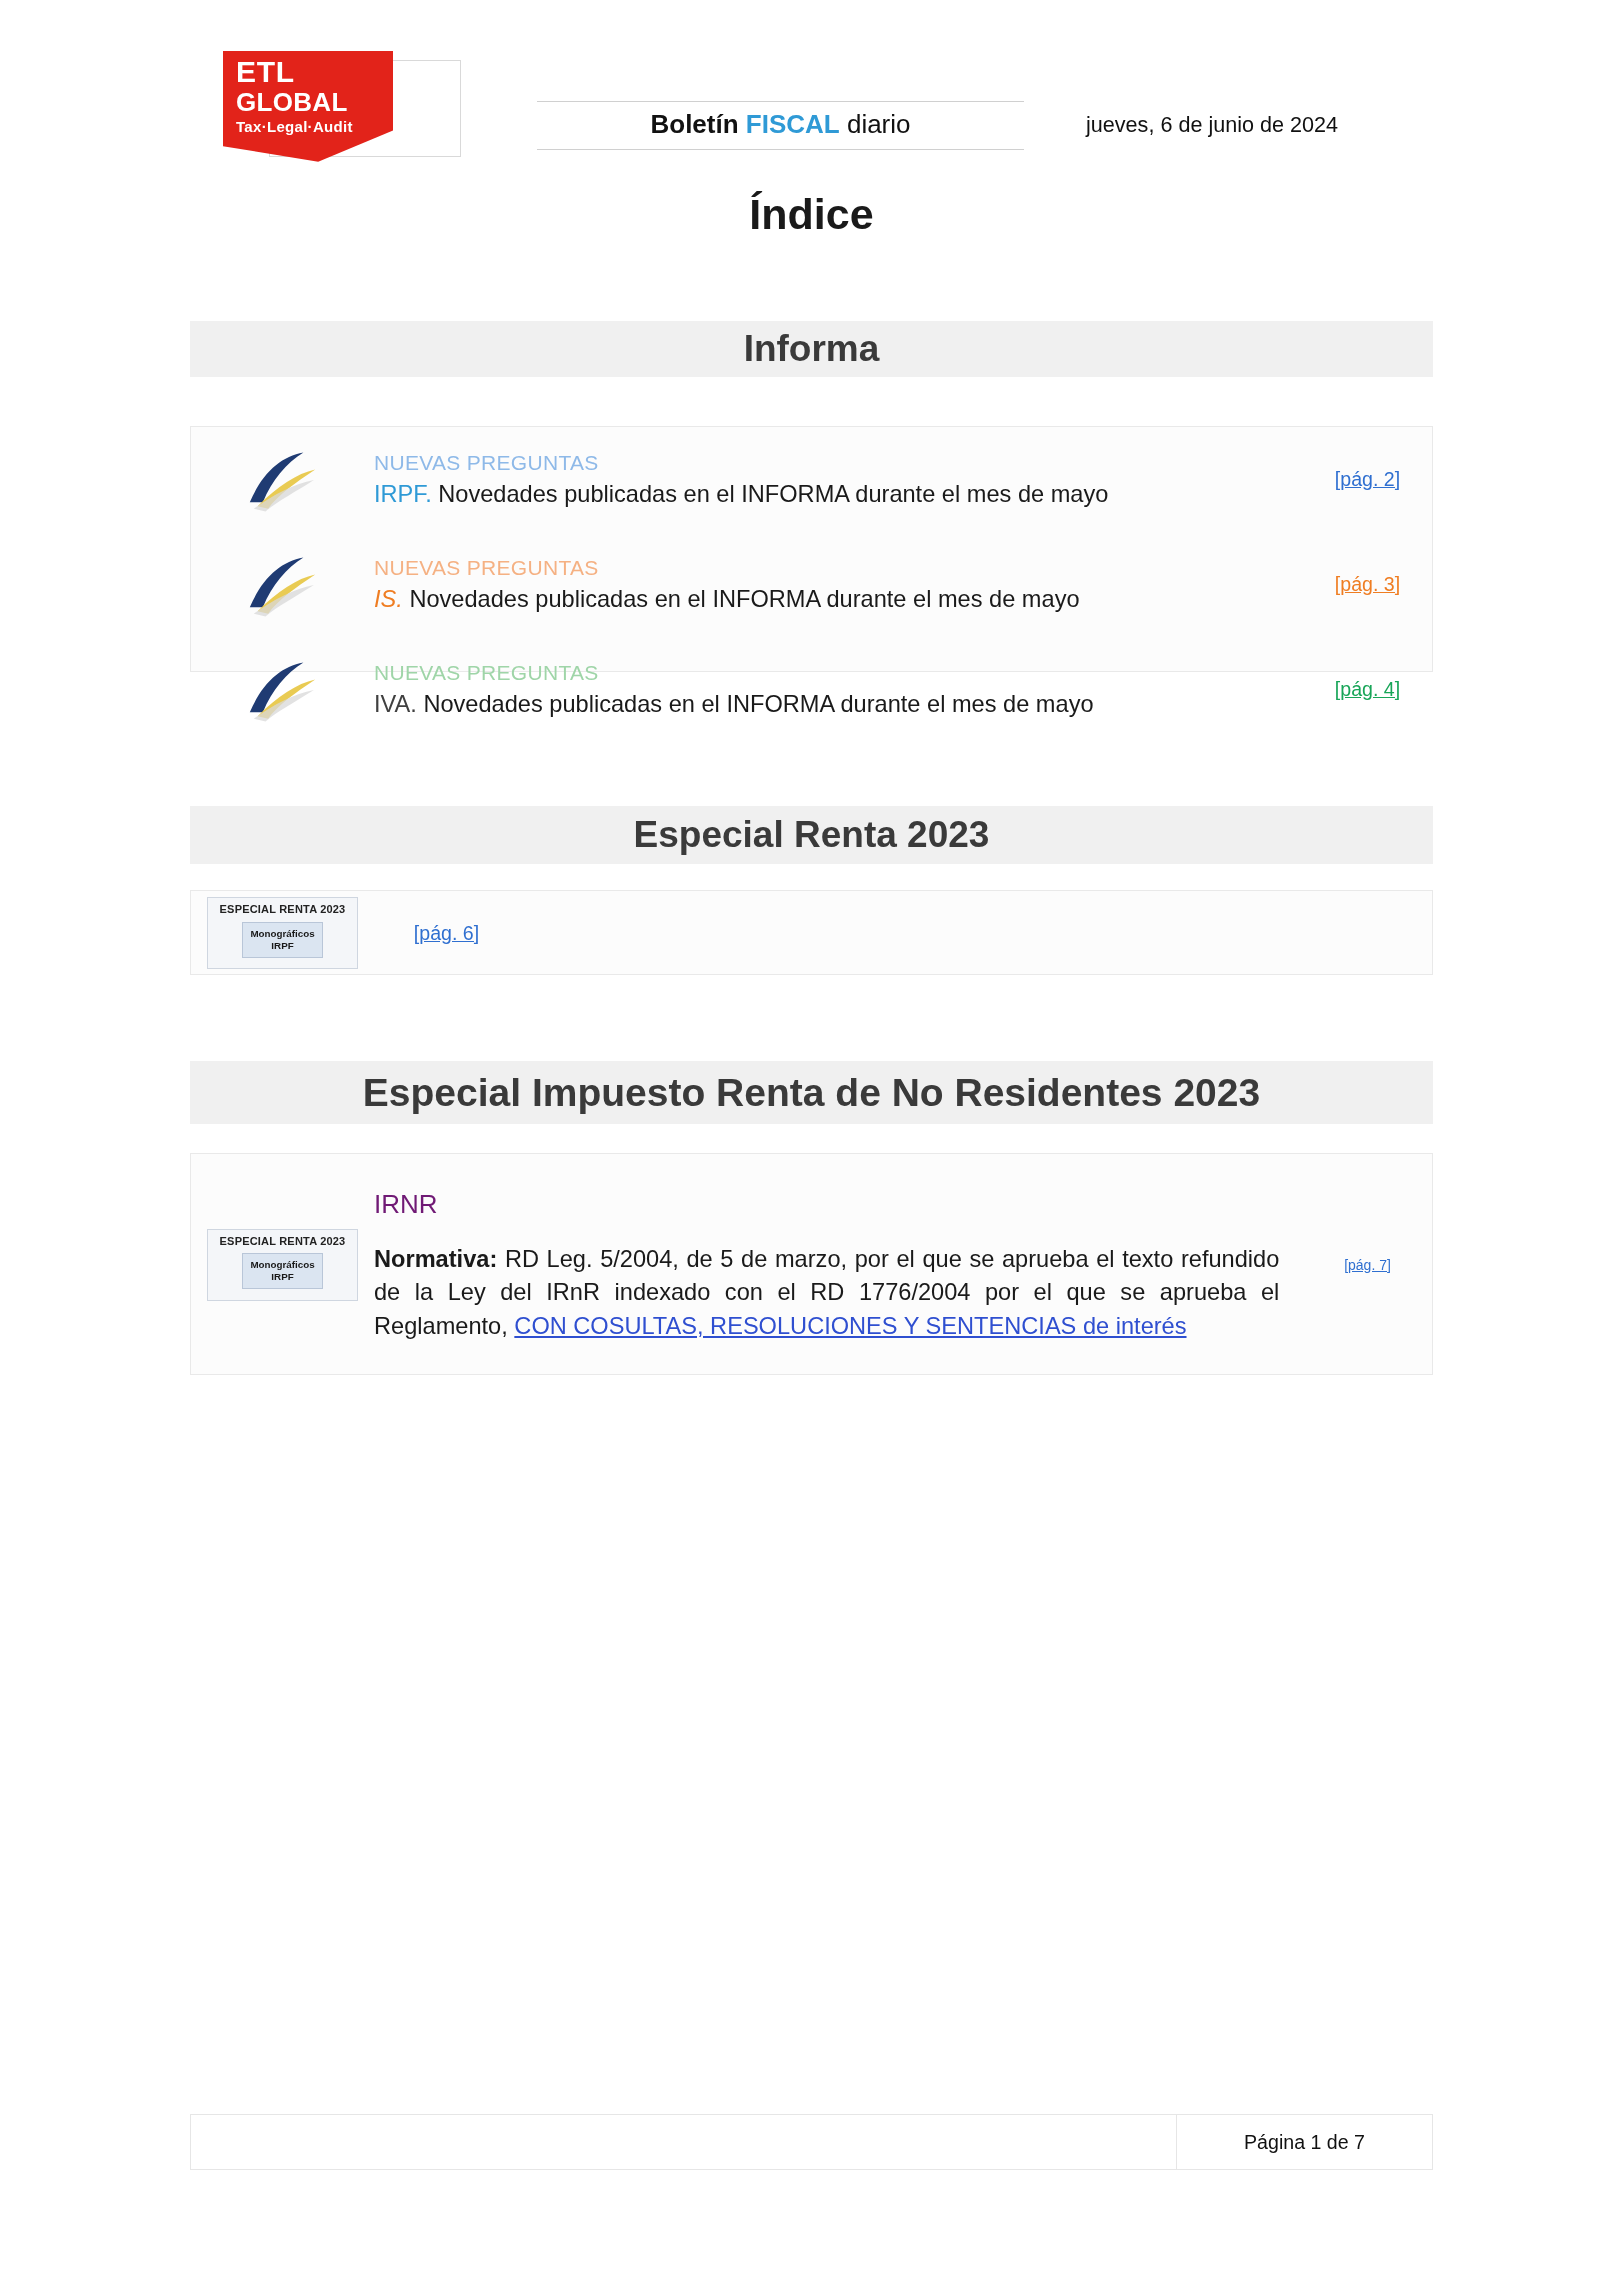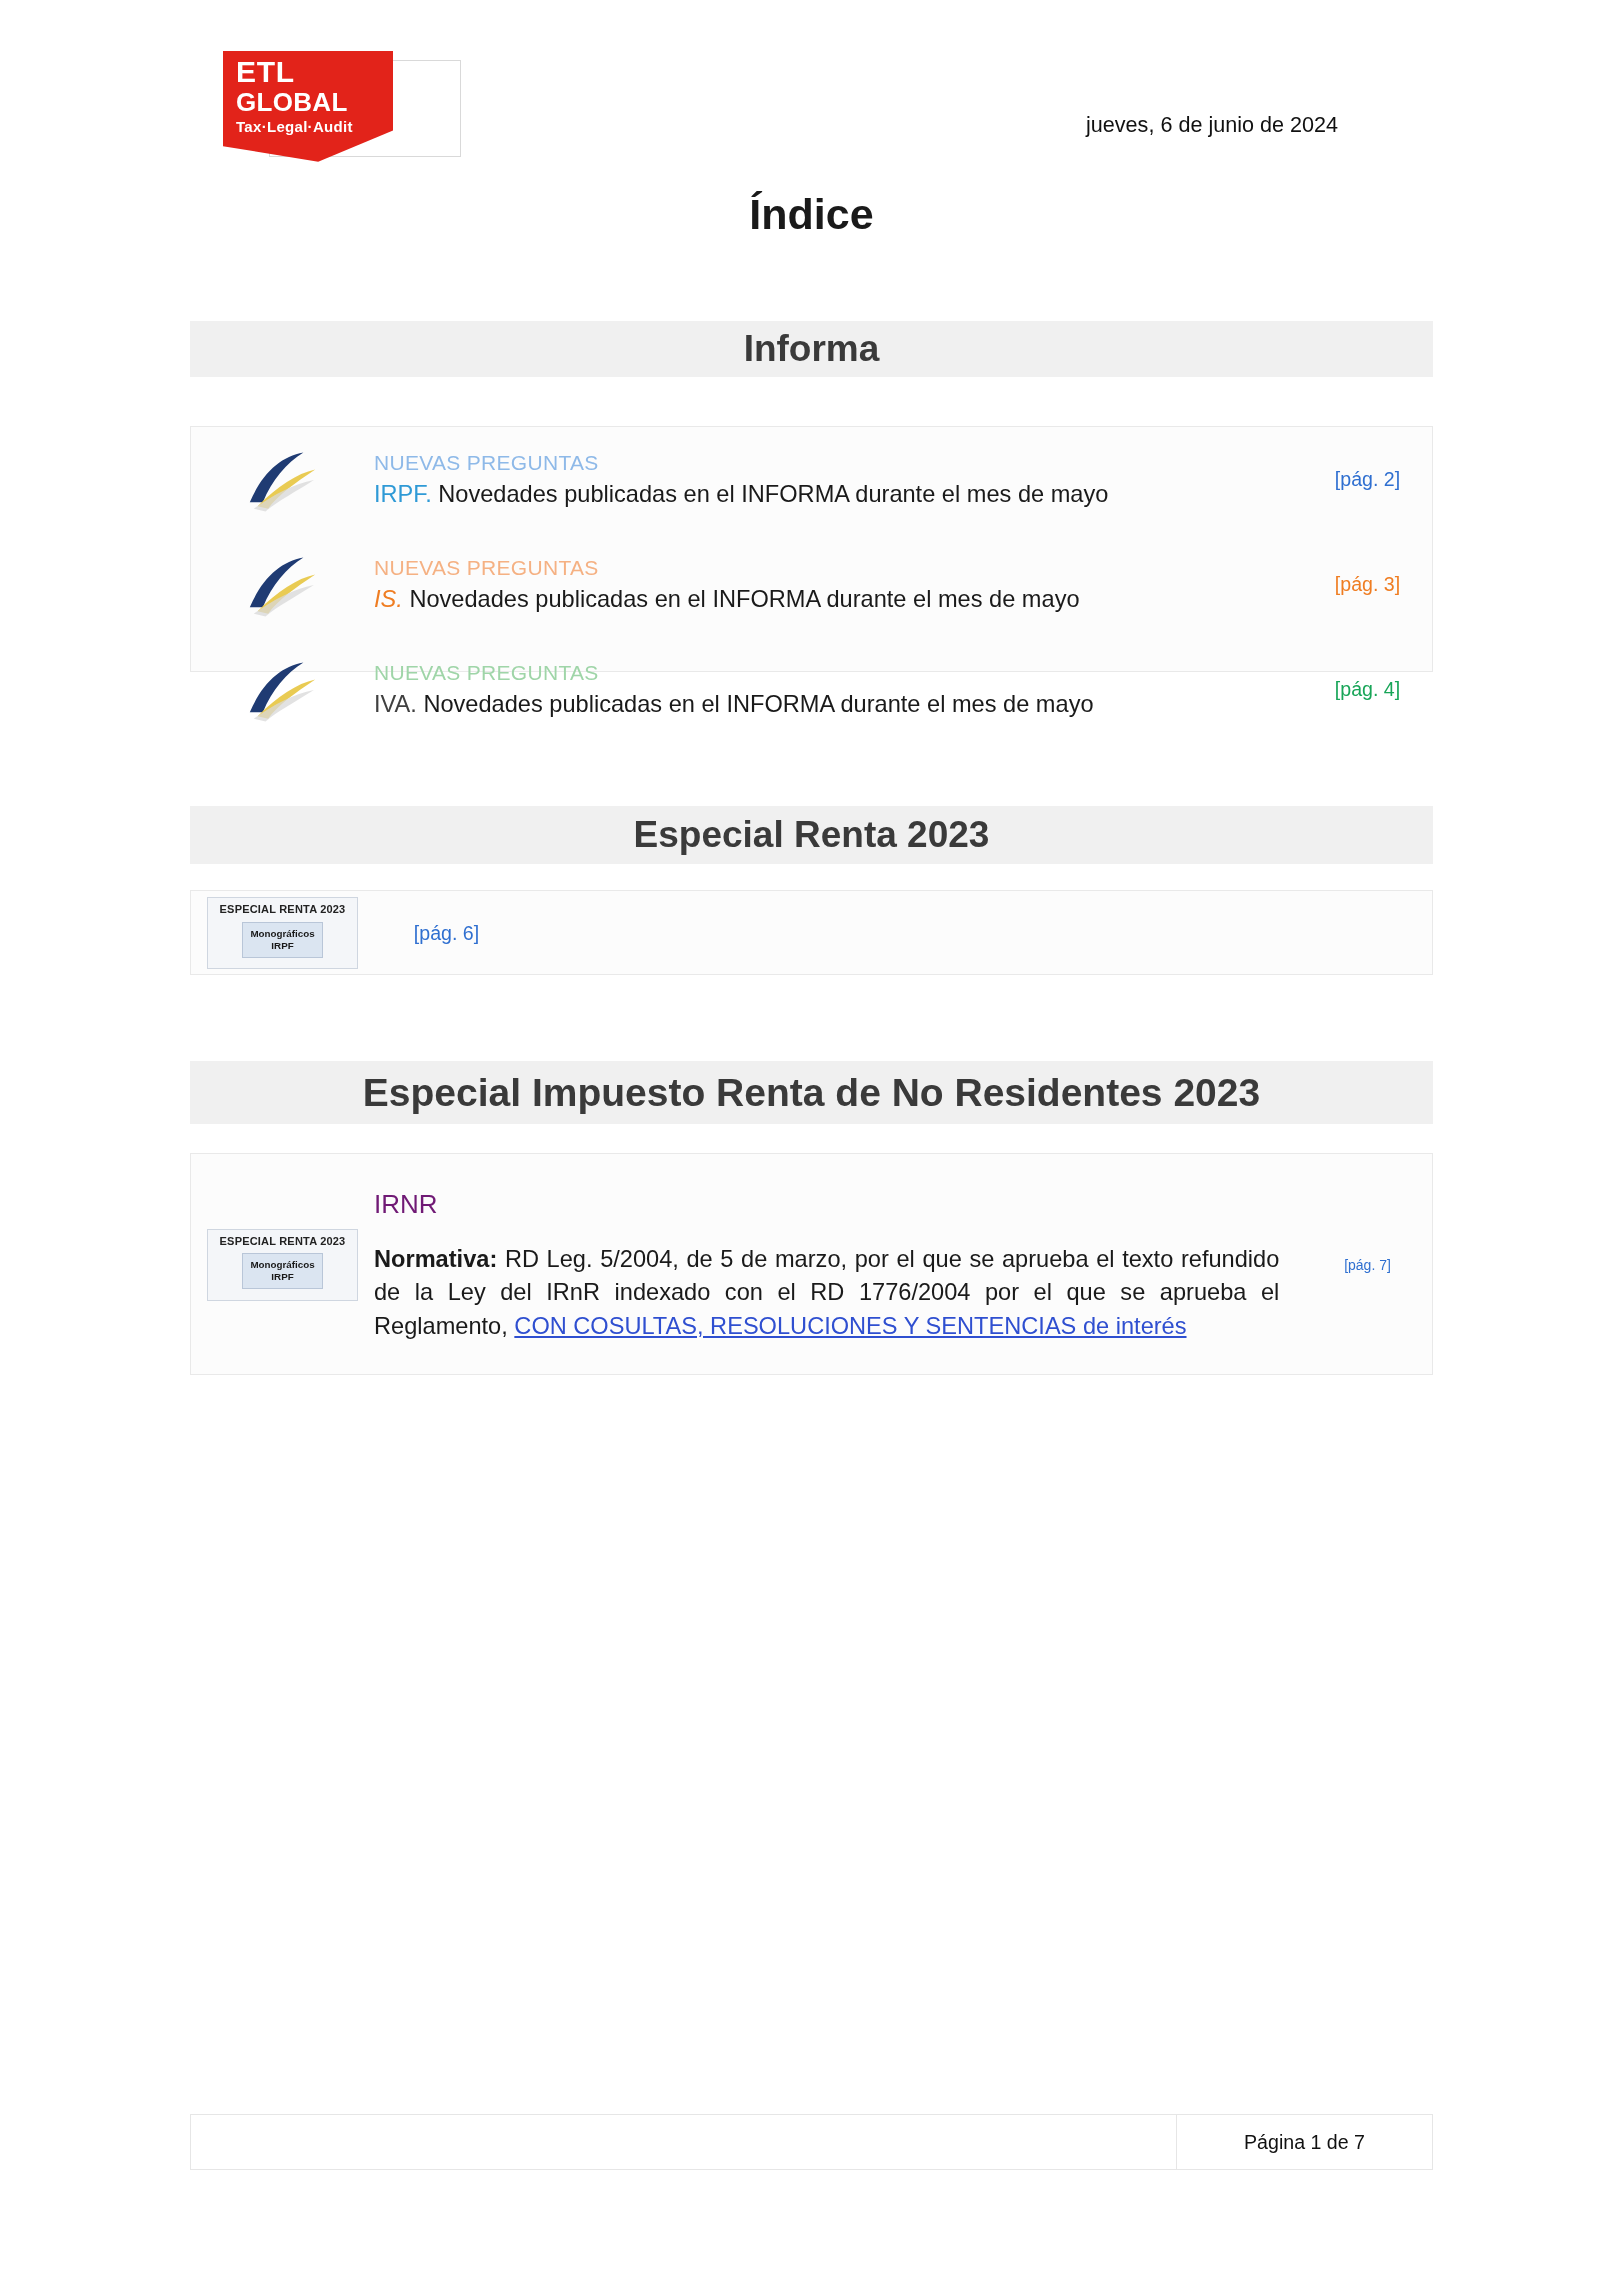--- a/index.html
+++ b/index.html
@@ -203,21 +203,21 @@
   .line2 {
     font-size: 23.6px;
     line-height: 1.3;
     color: #1a1a1a;
     margin-top: 2.6px;
   }
   .tag-blue   { color: #2f9ad6; }
   .tag-orange { color: #ef7d22; font-style: italic; }
   .tag-green  { color: #404040; }
 
-  .pag-link { cursor: pointer; margin-left: 8px; }
+  .pag-link { text-decoration: underline; cursor: pointer; margin-left: 8px; }
   .pag-blue   { color: #2f6fd0; }
   .pag-orange { color: #ef7d22; }
   .pag-green  { color: #18a558; }
 
   
   .thumb {
     width: 151px;
     height: 72px;
     background: #f4f6f9;
     border: 0.7px solid #cfd6e0;
@@ -313,20 +313,25 @@
   <div class="header">
 
     <div class="logo">
       <div class="logo-white"></div>
       <div class="logo-red"></div>
       <div class="logo-etl">ETL</div>
       <div class="logo-global">GLOBAL</div>
       <div class="logo-tag">Tax·Legal·Audit</div>
     </div>
 
+    <div class="title-box">
+      <div class="t">
+        <span>Boletín </span><span class="fiscal">FISCAL</span><span class="diario"> diario</span>
+      </div>
+    </div>
 
     <div class="header-date">jueves, 6 de junio de 2024</div>
   </div>
 
   <div class="indice">Índice</div>
 
   <div class="secbar informa">Informa</div>
 
   <div class="card informa">
 

